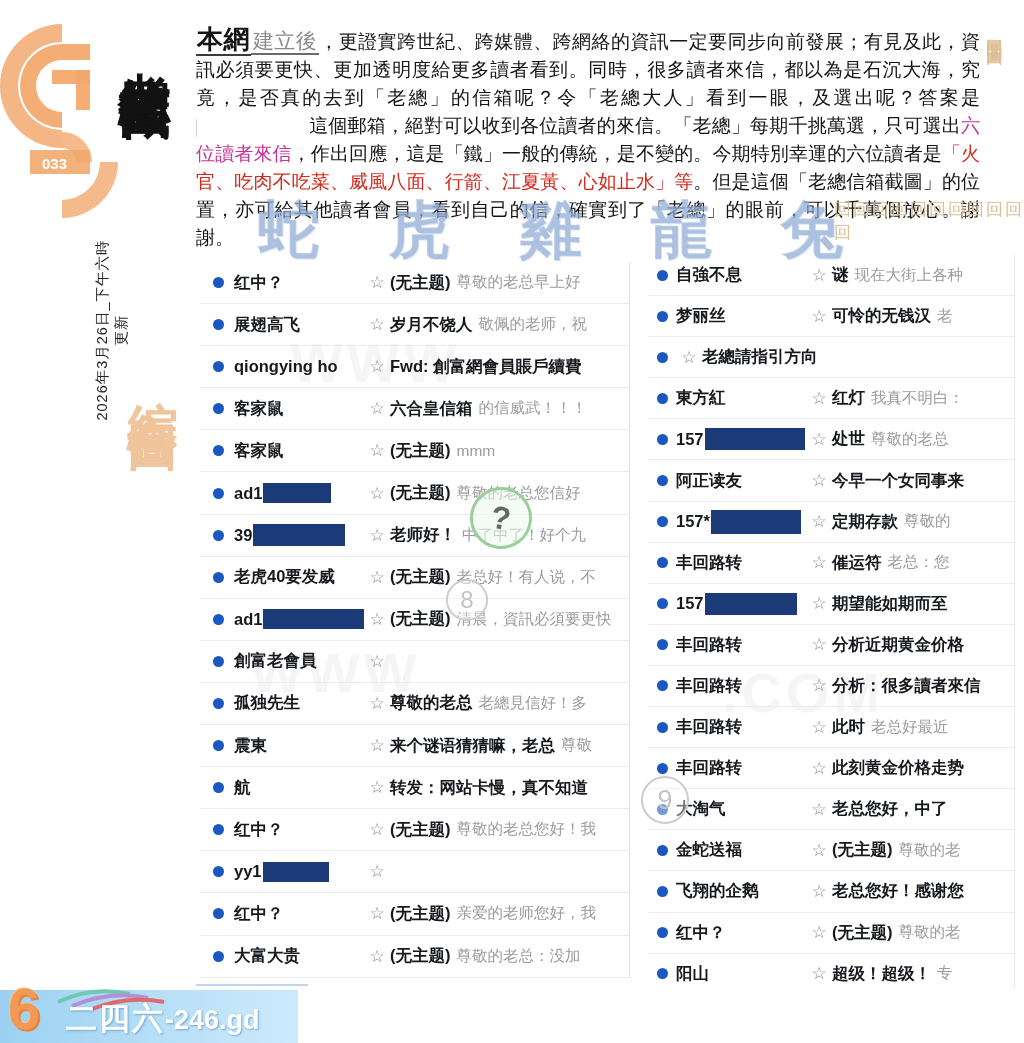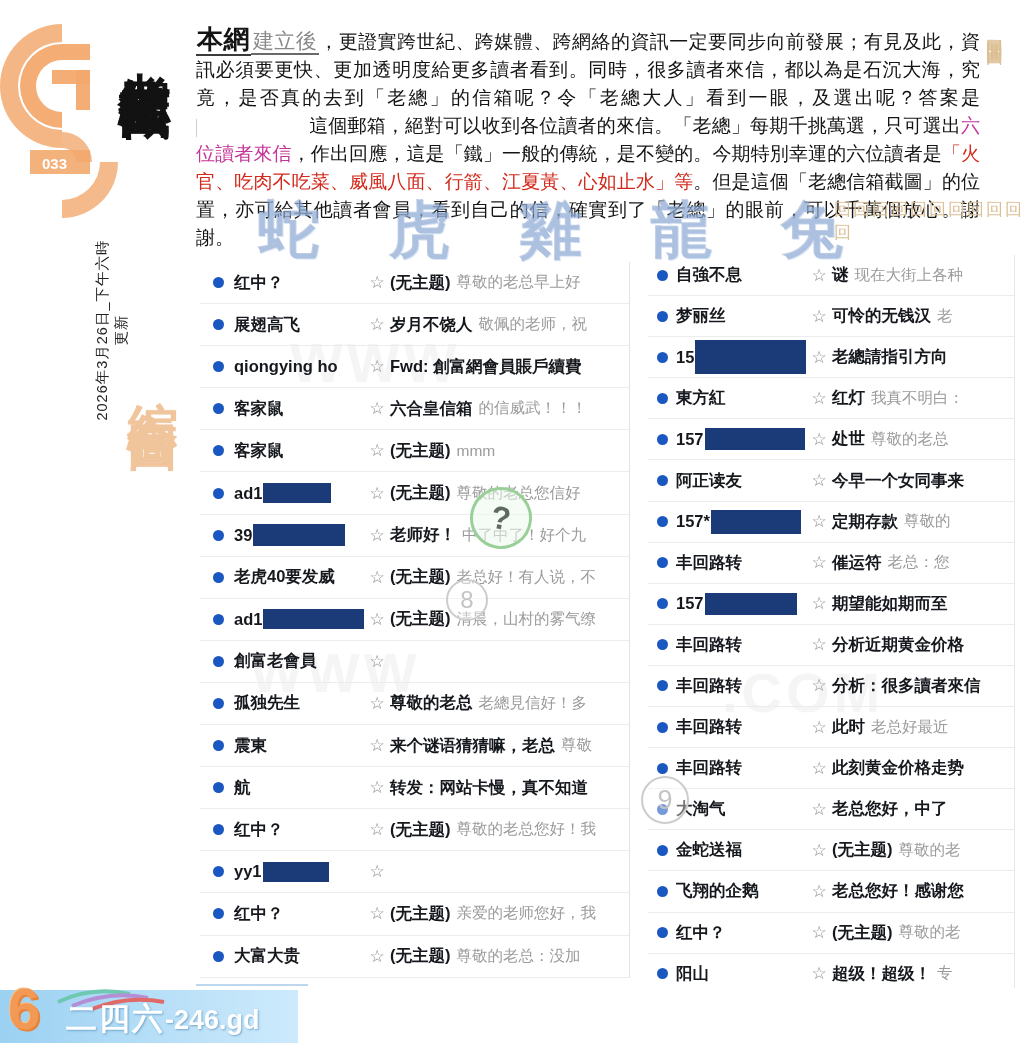--- a/index.html
+++ b/index.html
@@ -184,21 +184,21 @@
         <span class="sender">老虎40要发威</span>
         <span class="star">☆</span>
         <span class="subject">(无主题)</span>
         <span class="preview">老总好！有人说，不</span>
       </div>
       <div class="mrow">
         <span class="dot"></span>
         <span class="sender">ad1<span class="redact" style="width: 116px; height: 20px;"></span></span>
         <span class="star">☆</span>
         <span class="subject">(无主题)</span>
-        <span class="preview">清晨，山村的雾气缭</span>
+        <span class="preview">清晨，資訊必須要更快</span>
       </div>
       <div class="mrow">
         <span class="dot"></span>
         <span class="sender">創富老會員</span>
         <span class="star">☆</span>
         <span class="preview"></span>
       </div>
       <div class="mrow">
         <span class="dot"></span>
         <span class="sender">孤独先生</span>
@@ -258,21 +258,20 @@
       </div>
       <div class="mrow">
         <span class="dot"></span>
         <span class="sender">梦丽丝</span>
         <span class="star">☆</span>
         <span class="subject">可怜的无钱汉</span>
         <span class="preview">老</span>
       </div>
       <div class="mrow">
         <span class="dot"></span>
-        <span class="sender">15<span class="redact" style="width: 128px; height: 34px;"></span></span>
         <span class="star">☆</span>
         <span class="subject">老總請指引方向</span>
         <span class="preview"></span>
       </div>
       <div class="mrow">
         <span class="dot"></span>
         <span class="sender">東方紅</span>
         <span class="star">☆</span>
         <span class="subject">红灯</span>
         <span class="preview">我真不明白：</span>

